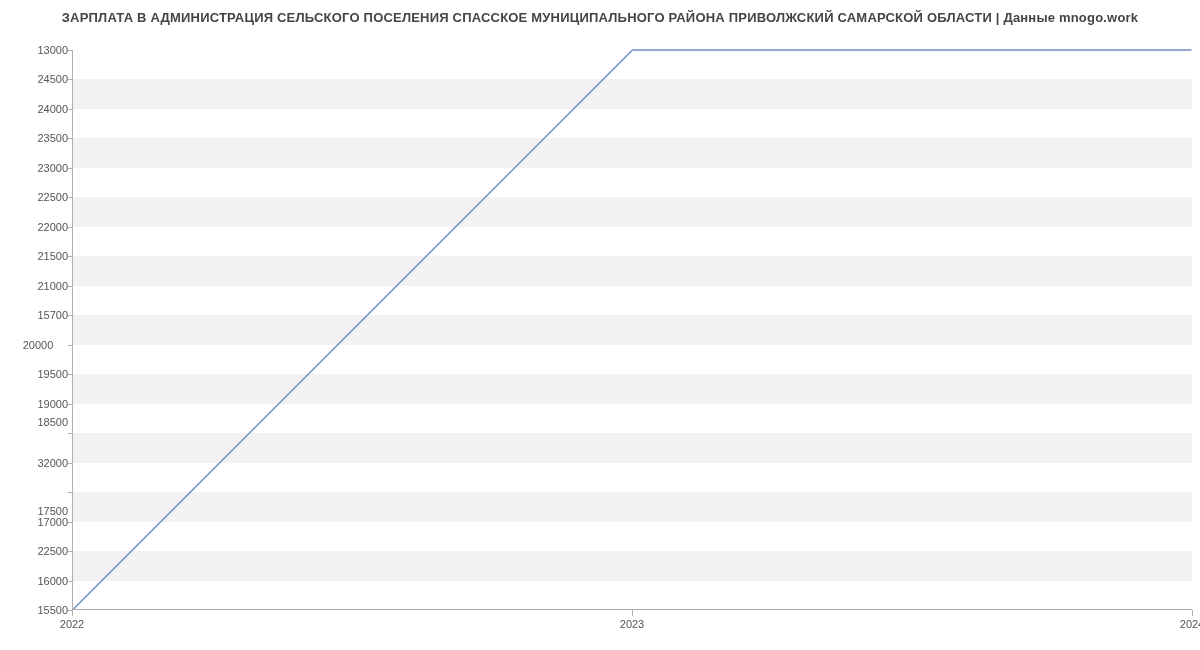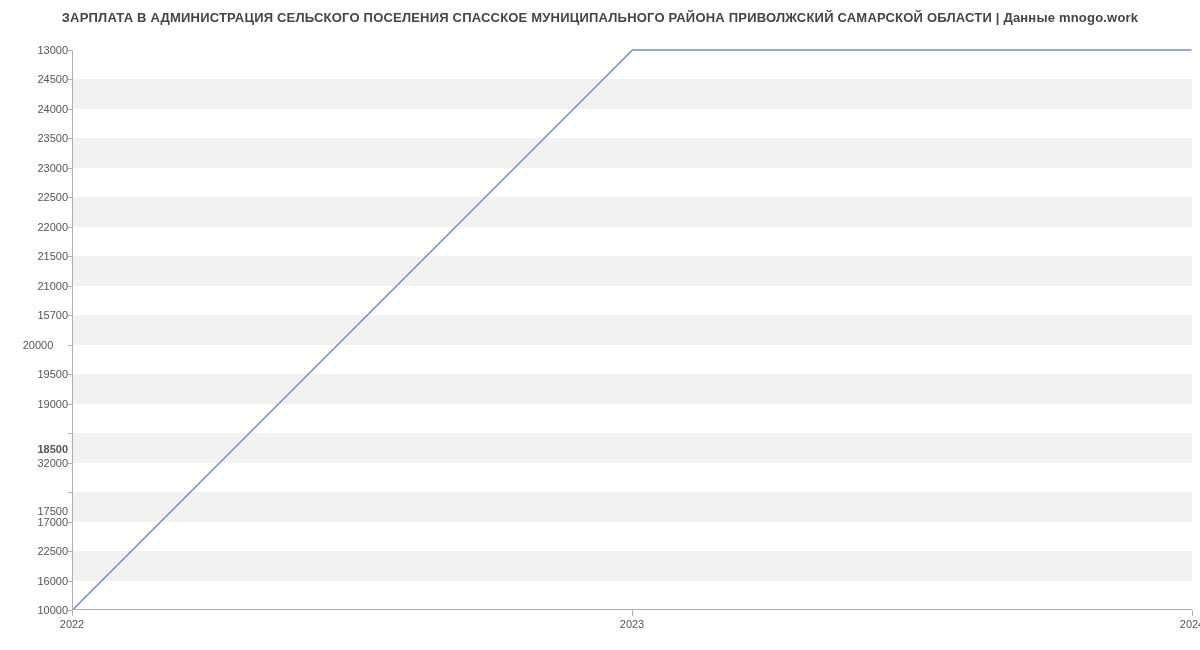--- a/index.html
+++ b/index.html
@@ -100,33 +100,33 @@
       <div class="band" style="top: 206.316px; height: 29.4737px;"></div>
       <div class="band" style="top: 265.263px; height: 29.4737px;"></div>
       <div class="band" style="top: 324.211px; height: 29.4737px;"></div>
       <div class="band" style="top: 383.158px; height: 29.4737px;"></div>
       <div class="band" style="top: 442.105px; height: 29.4737px;"></div>
       <div class="band" style="top: 501.053px; height: 29.4737px;"></div>
     <svg class="line-layer" id="line-layer" viewBox="0 0 1120 560">
         <path d="M0 560 L560 0 L1120 0" class="series-line" style="stroke: rgb(111, 141, 200);"></path>
       </svg>
   </div>
-<div class="ytick-label" style="top: 610px;">10000</div>
+<div class="ytick-label" style="top: 610px;">15500</div>
     <div class="ytick-mark" style="top: 610px;"></div>
     <div class="ytick-label" style="top: 580.526px;">16000</div>
     <div class="ytick-mark" style="top: 580.526px;"></div>
     <div class="ytick-label" style="top: 551.053px;">22500</div>
     <div class="ytick-mark" style="top: 551.053px;"></div>
     <div class="ytick-label" style="top: 521.579px;">17000</div>
     <div class="ytick-mark" style="top: 521.579px;"></div>
     <div class="ytick-label" style="top: 511px;">17500</div>
     <div class="ytick-mark" style="top: 492.105px;"></div>
     <div class="ytick-label" style="top: 462.632px;">32000</div>
     <div class="ytick-mark" style="top: 462.632px;"></div>
-    <div class="ytick-label" style="top: 449px; font-weight: bold;">18500</div>
+    <div class="ytick-label" style="top: 422px;">18500</div>
     <div class="ytick-mark" style="top: 433.158px;"></div>
     <div class="ytick-label" style="top: 403.684px;">19000</div>
     <div class="ytick-mark" style="top: 403.684px;"></div>
     <div class="ytick-label" style="top: 374.211px;">19500</div>
     <div class="ytick-mark" style="top: 374.211px;"></div>
     <div class="ytick-label" style="top: 344.737px; text-align: center;">20000</div>
     <div class="ytick-mark" style="top: 344.737px;"></div>
     <div class="ytick-label" style="top: 315.263px;">15700</div>
     <div class="ytick-mark" style="top: 315.263px;"></div>
     <div class="ytick-label" style="top: 285.789px;">21000</div>

